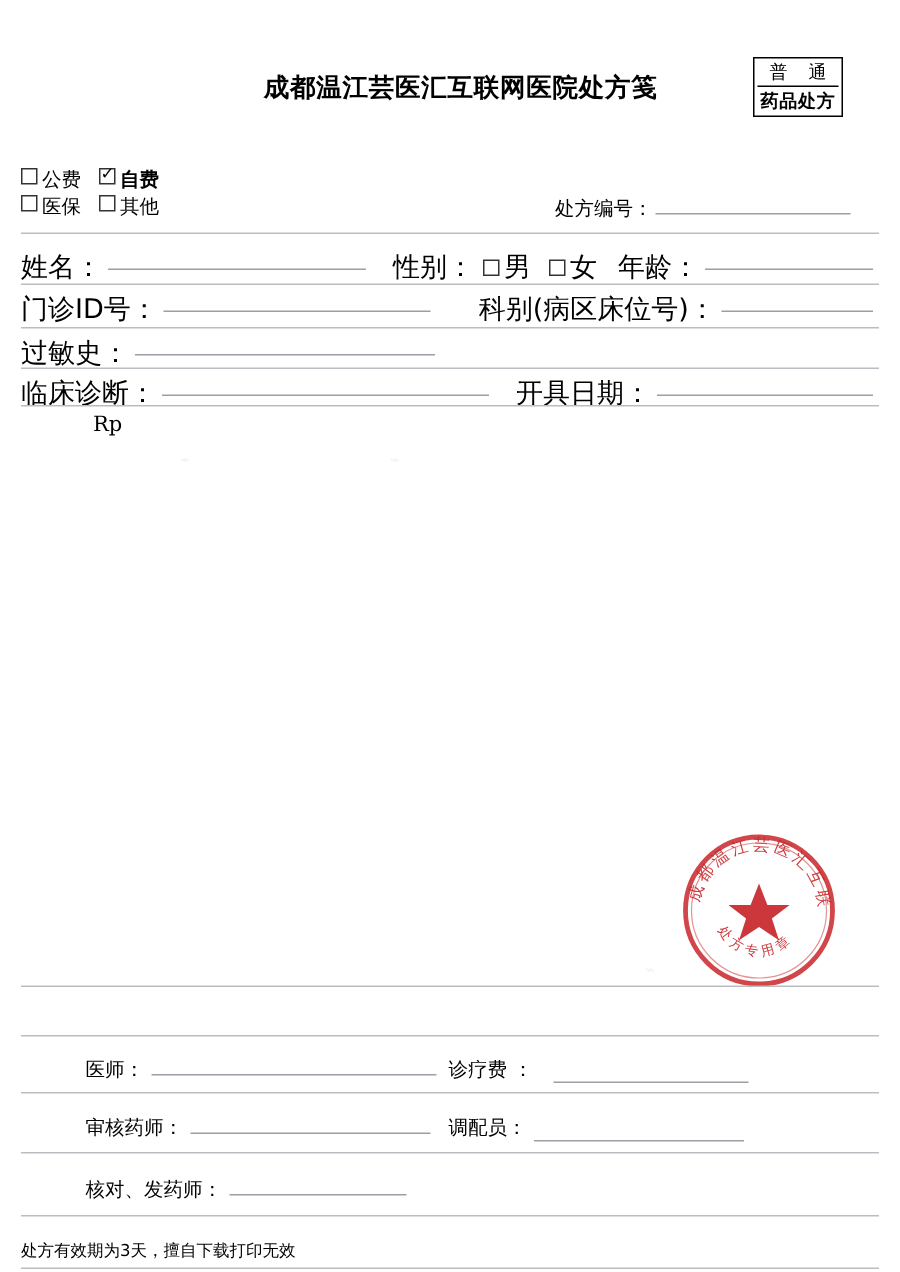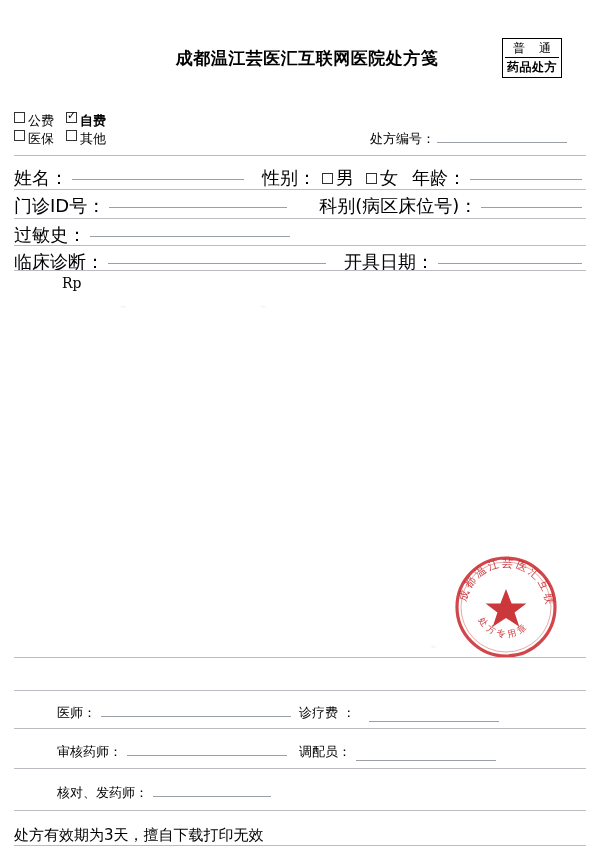--- a/index.html
+++ b/index.html
@@ -198,21 +198,21 @@
     display: inline-block;
     margin-left: 5px;
   }
   .col-left { width: 285px; display: flex; align-items: baseline; padding-left: 43px; }
   .col-right { display: flex; align-items: flex-end; }
 
   .footer-note {
     position: absolute;
     left: 14px;
     top: 826px;
-    font-size: 15px;
+    font-size: 11px;
   }
 
   
   .wm {
     position: absolute;
     color: #f2f2f2;
     font-size: 11px;
     user-select: none;
   }
 </style>

